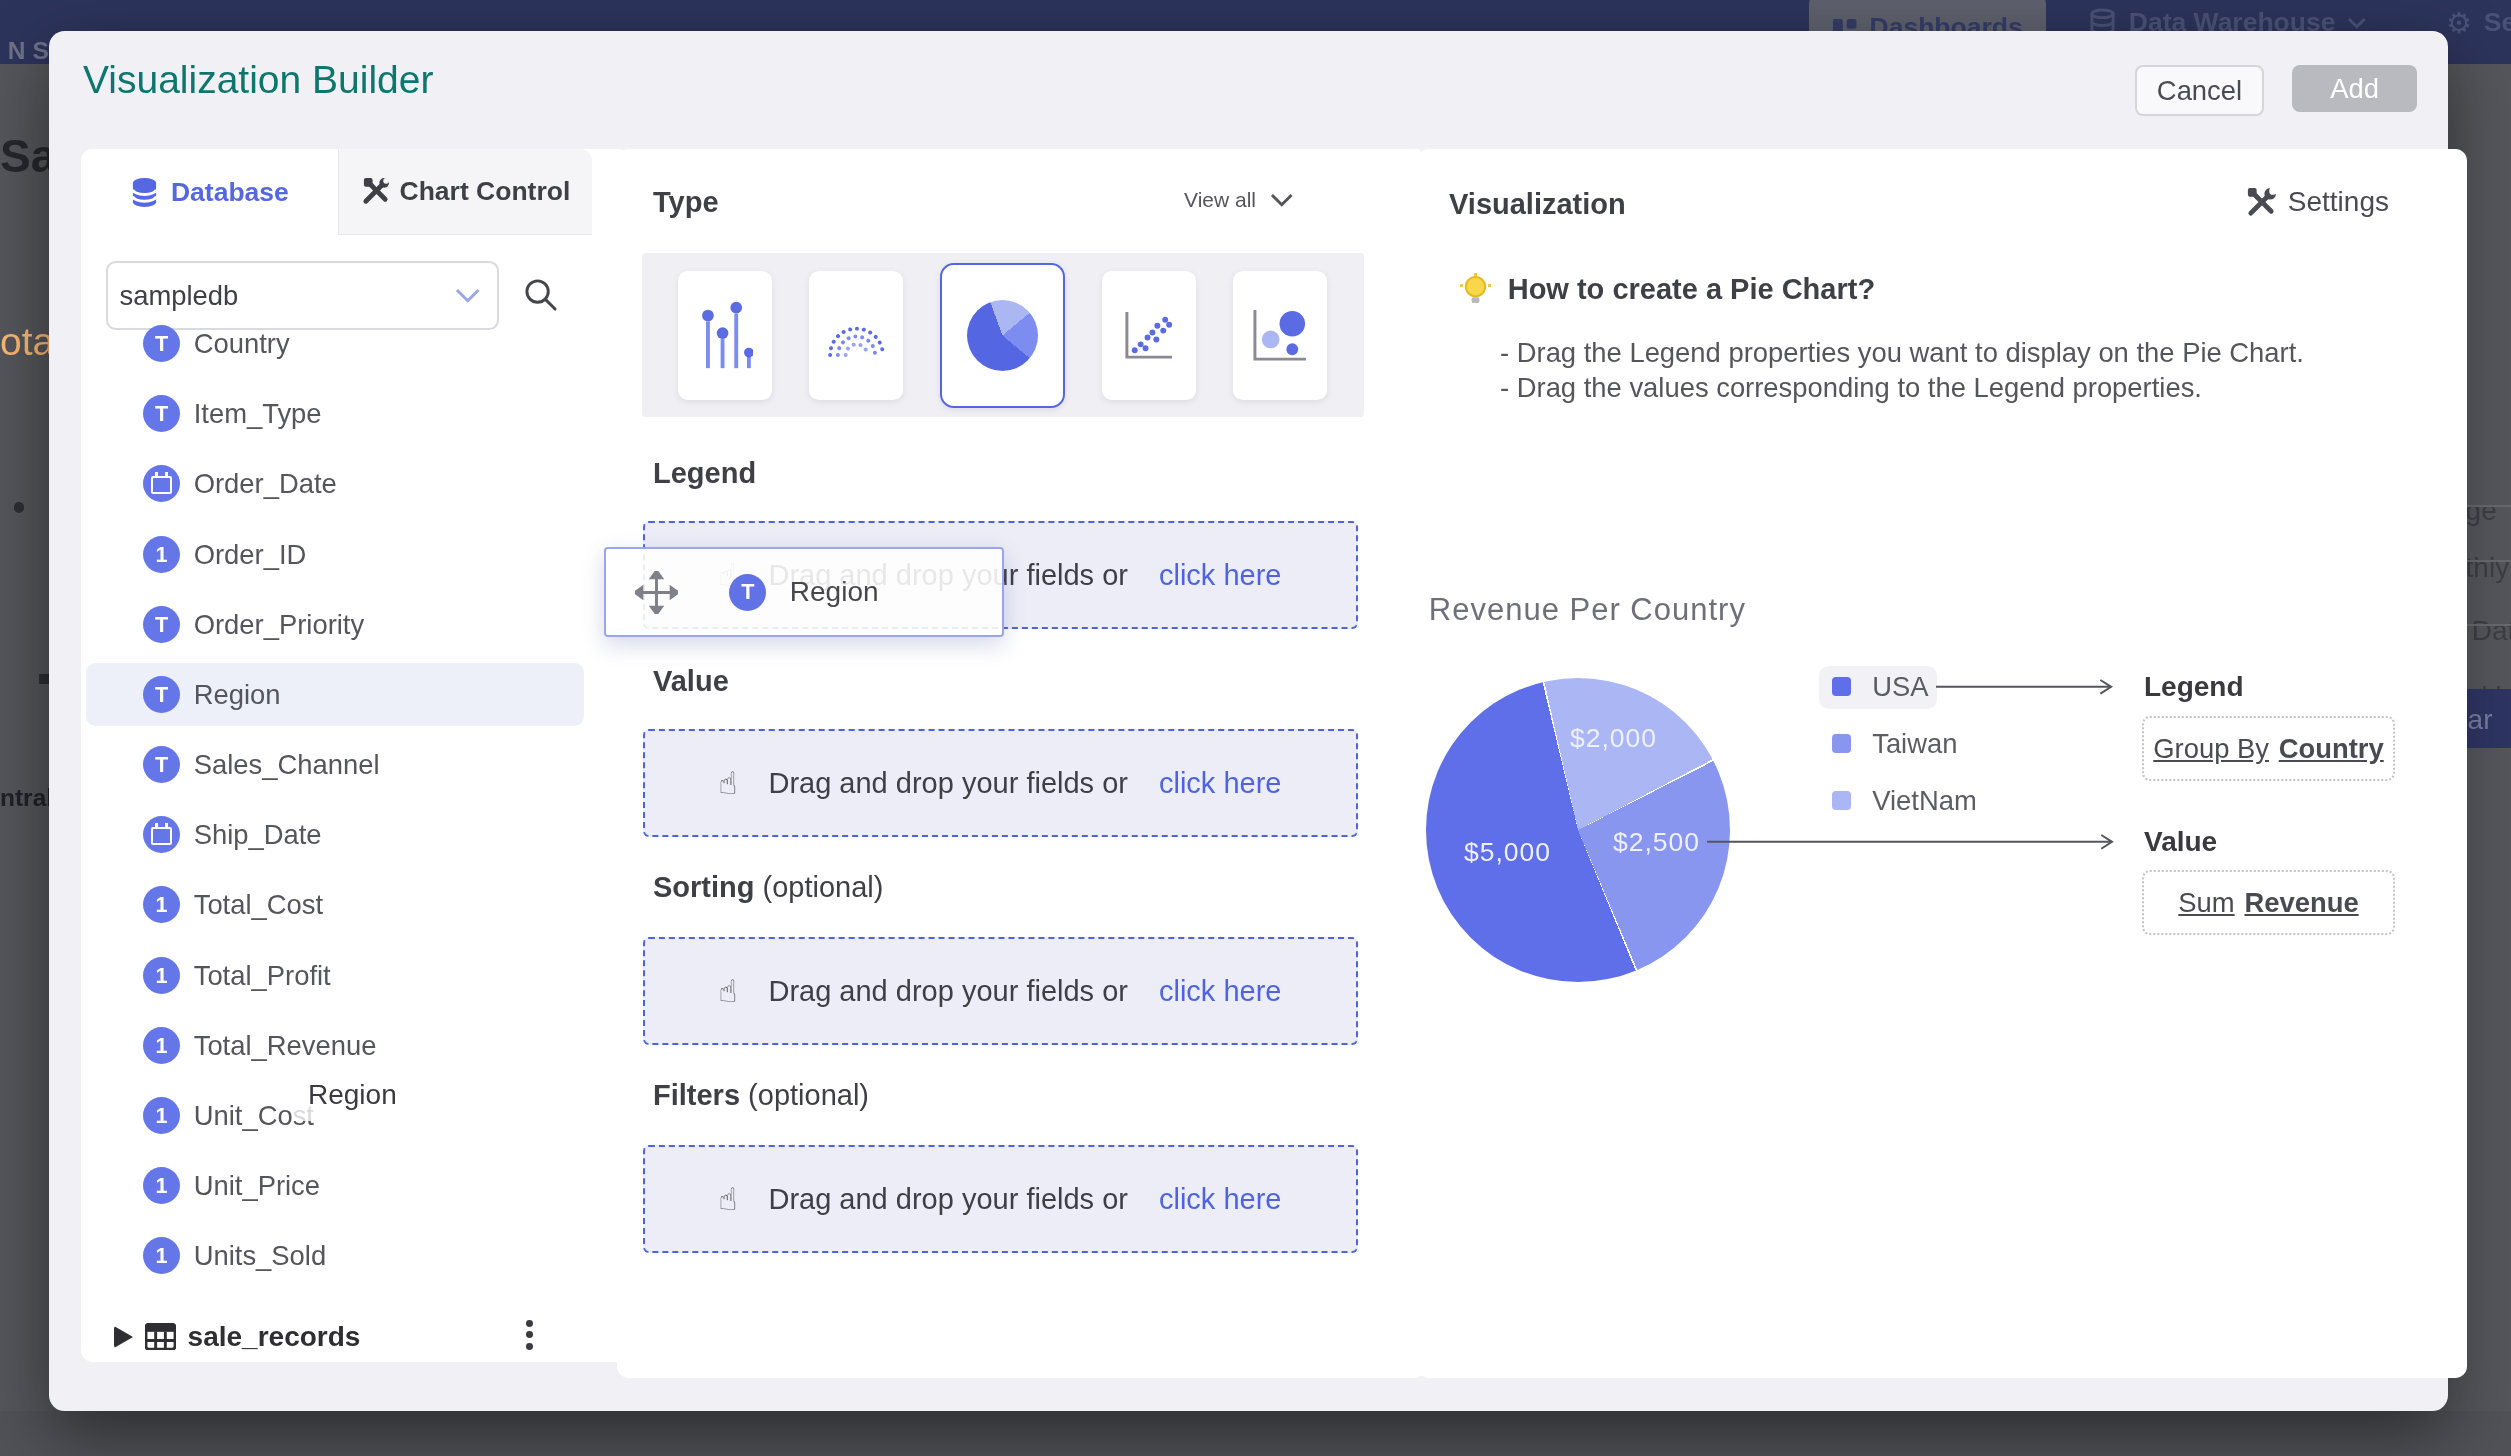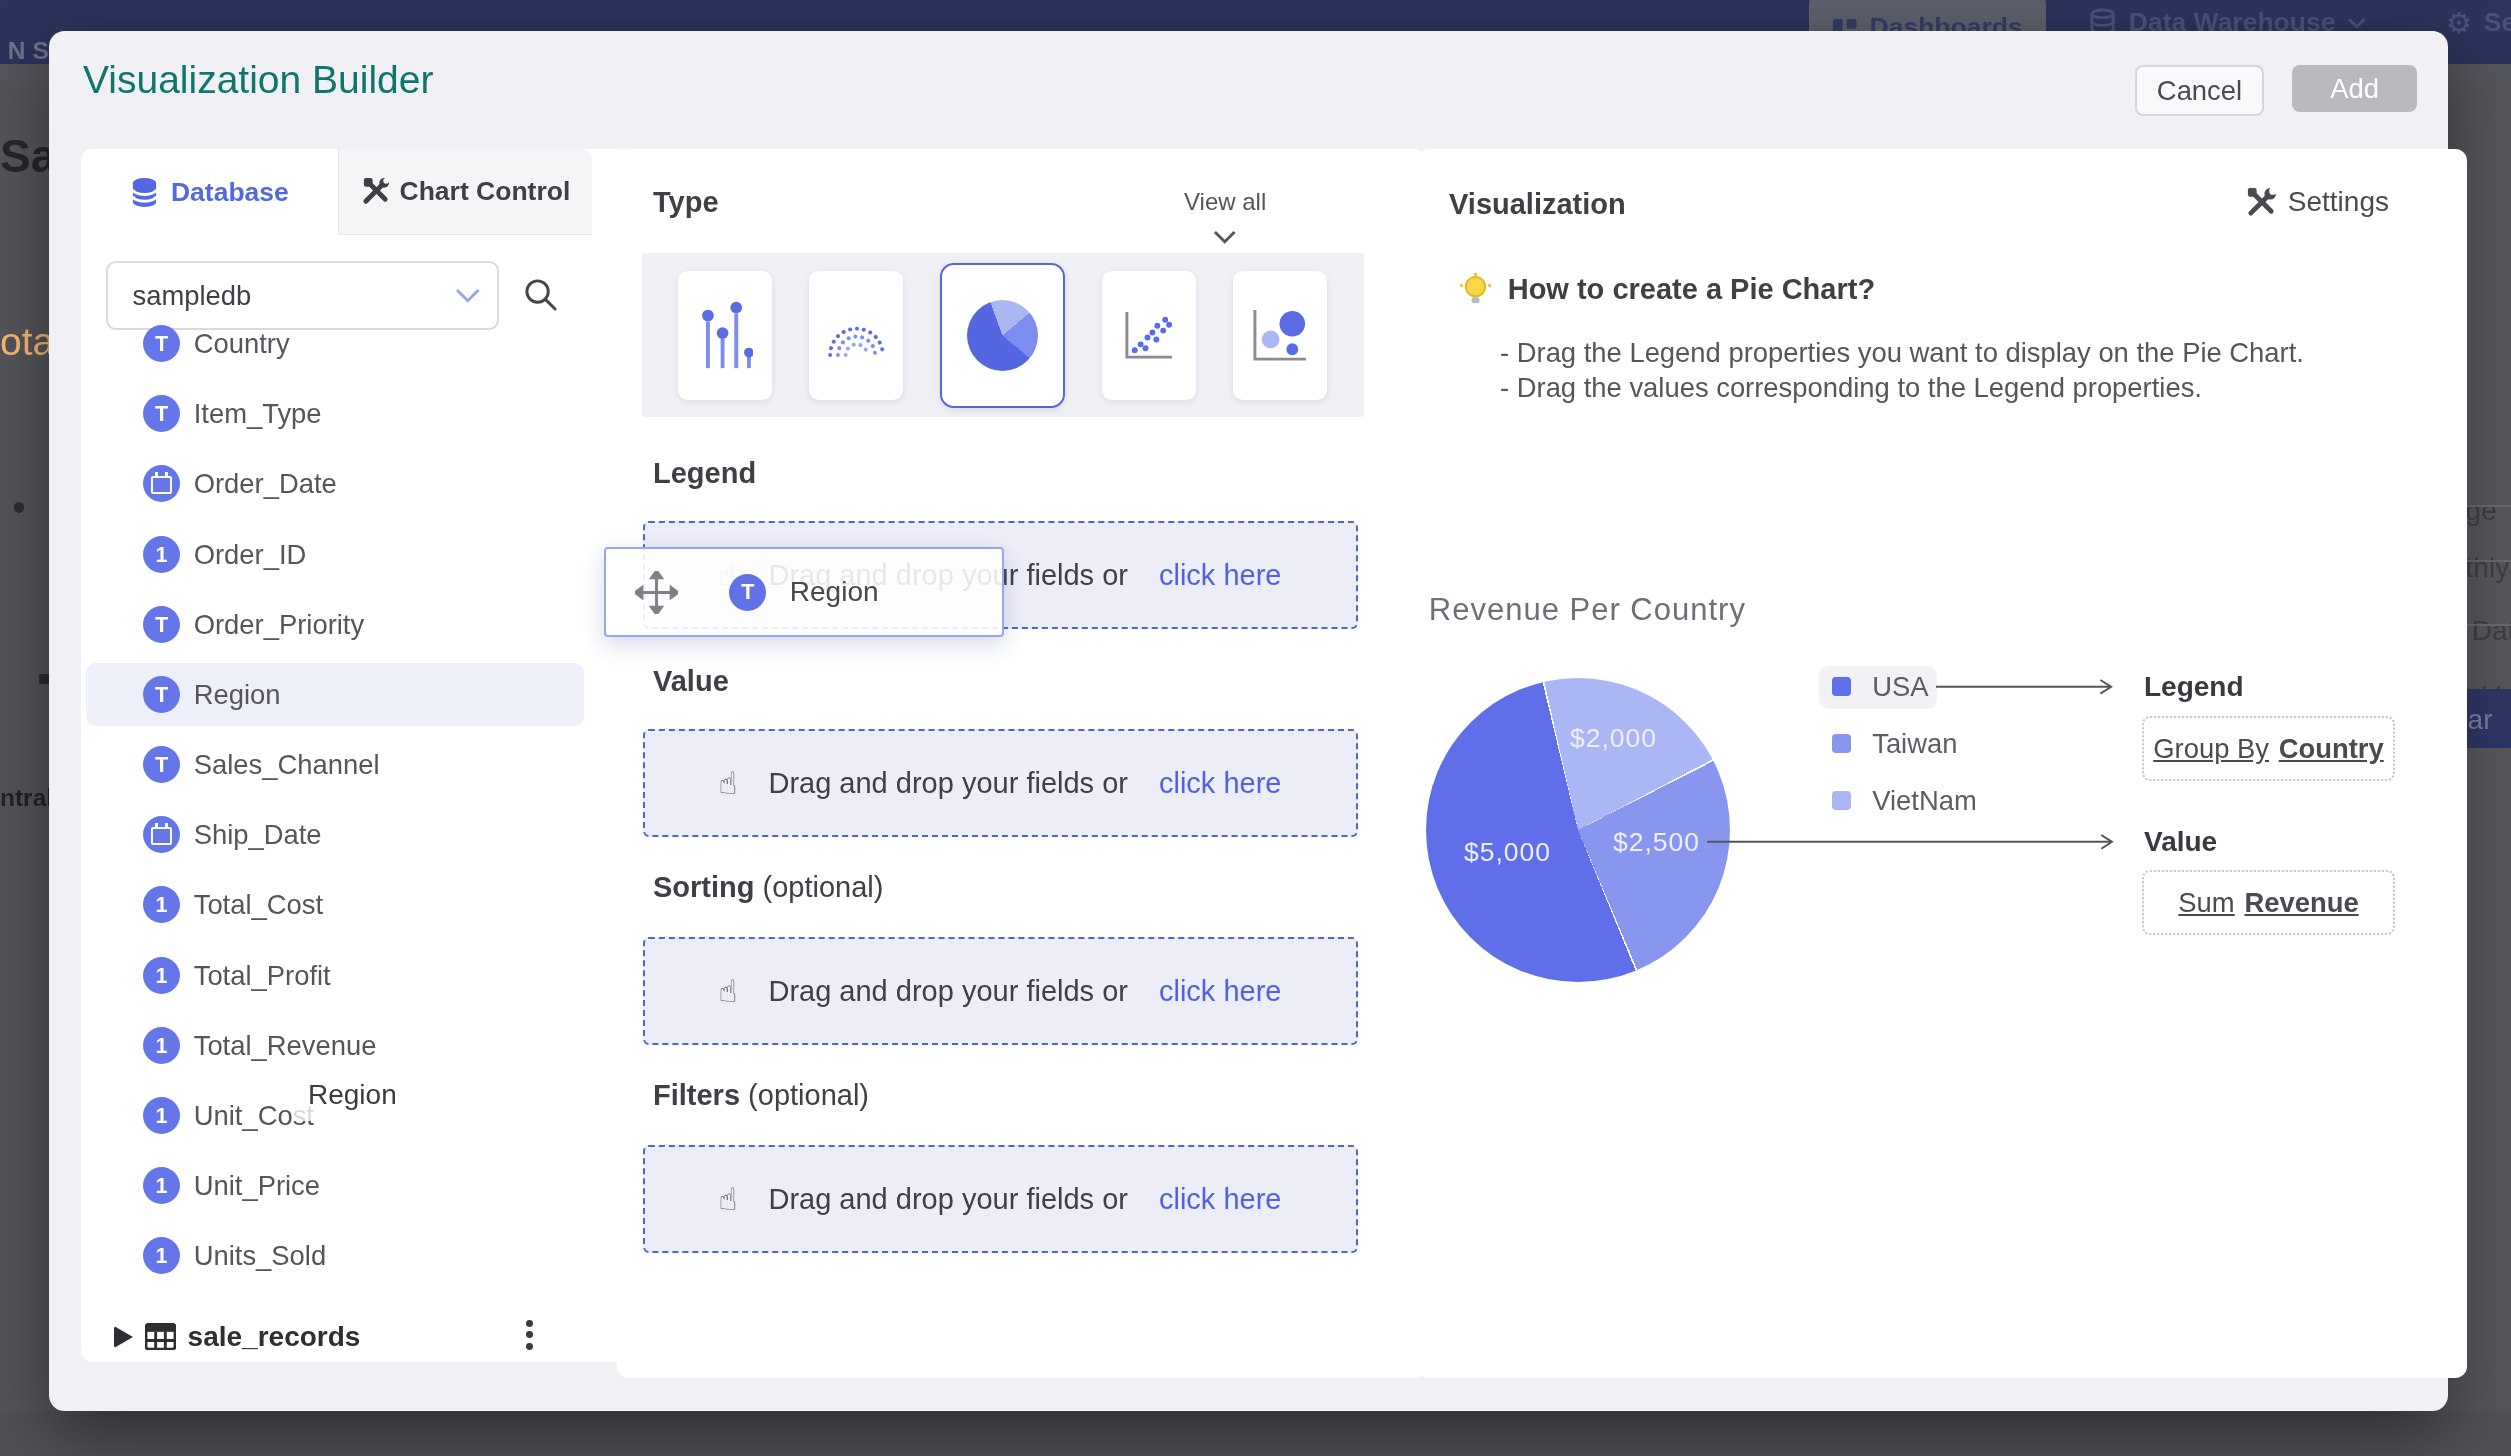--- a/index.html
+++ b/index.html
@@ -26,21 +26,21 @@
   #btn-cancel{left:2086px;top:34px;width:125px;height:47px;border:2px solid #d5d5dc;border-radius:7.8px;background:rgba(255,255,255,.55);color:#4a4a52;font-size:27.4px;display:flex;align-items:center;justify-content:center;}
   #btn-add{left:2243px;top:34px;width:125px;height:47px;border-radius:7.8px;background:#b9b9c0;color:#ffffff;font-size:27.4px;display:flex;align-items:center;justify-content:center;}
 
   .panel{background:#fff;border-radius:11.8px;padding-left:38px;}
 
   
   #left-panel{left:32px;top:118px;width:511px;height:1213px;overflow:hidden;}
   #tab-db{left:0;top:0;width:257px;height:86px;display:flex;align-items:center;justify-content:center;gap:11.8px;color:#5667e2;font-size:26.5px;font-weight:bold;background:#fff;}
   #tab-cc{left:257px;top:0;width:254px;height:86px;display:flex;align-items:center;justify-content:center;gap:9.8px;color:#3f3f46;font-size:26.5px;font-weight:bold;background:#f5f5f8;border-left:1px solid #e7e7ed;border-bottom:1px solid #e7e7ed;border-top-right-radius:11.8px;box-sizing:border-box;}
   #db-select{left:24.5px;top:112px;width:393px;height:69px;border:2px solid #d9d9e0;border-radius:9.8px;background:#fff;box-sizing:border-box;display:flex;align-items:center;}
-  #db-select-value{margin-left:25px;font-size:27.4px;color:#3f3f46;flex:1;}
+  #db-select-value{margin-left:12px;font-size:27.4px;color:#3f3f46;flex:1;}
   #db-select-chevron{margin-right:15.7px;}
   #search-btn{left:442px;top:128px;width:35px;height:35px;}
   #field-list{left:0;top:163px;width:511px;height:1010px;}
   .frow{position:absolute;left:0;width:511px;height:63px;display:flex;align-items:center;}
   .frow .hl{position:absolute;left:4.9px;top:0;width:498px;height:63px;background:#edeff9;border-radius:9.8px;}
   .ficon{position:relative;width:37px;height:37px;border-radius:50%;background:#6577e8;margin-left:62px;display:flex;align-items:center;justify-content:center;color:#fff;font-weight:bold;font-size:21.6px;flex:none;}
   .flabel{position:relative;margin-left:13.7px;font-size:27.4px;color:#55555c;}
   .cal{width:17.6px;height:14.7px;border:2px solid #fff;border-radius:2px;position:relative;margin-top:2.9px;}
   .cal::before{content:"";position:absolute;left:2px;top:-5.9px;width:2.9px;height:3.9px;background:#fff;}
   .cal::after{content:"";position:absolute;right:2px;top:-5.9px;width:2.9px;height:3.9px;background:#fff;}
@@ -49,21 +49,21 @@
   #table-row{left:0;top:1156px;width:511px;height:63px;display:flex;align-items:center;}
   #table-tri{width:0;height:0;border-left:19.6px solid #2e2e33;border-top:11.8px solid transparent;border-bottom:11.8px solid transparent;margin-left:33px;border-radius:2.9px;flex:none;}
   #table-grid{margin-left:11.8px;flex:none;}
   #table-label{margin-left:11.8px;font-size:28px;font-weight:bold;color:#2e2e33;}
   #table-kebab{position:absolute;left:445px;top:9.8px;width:7.8px;height:43px;}
   #table-kebab i{display:block;width:6.9px;height:6.9px;border-radius:50%;background:#3a3a40;margin:4.9px 0;}
 
   
   #mid-panel{left:568px;top:118px;width:771px;height:1229px;}
   #type-label{left:36px;top:37px;font-size:29px;font-weight:bold;color:#3f3f46;}
-  #view-all{left:567px;top:39px;display:flex;align-items:center;gap:13.7px;color:#55555c;font-size:24px;flex-direction:column;}
+  #view-all{left:567px;top:39px;display:flex;align-items:center;gap:13.7px;color:#55555c;font-size:21px;}
   #type-strip{left:24.5px;top:104px;width:722px;height:164px;background:#efeff4;border-radius:3.9px;display:flex;align-items:center;justify-content:space-evenly;}
   .tcard{width:94px;height:129px;background:#fff;border-radius:9.8px;box-shadow:0 2px 5.9px rgba(60,60,90,.10);display:flex;align-items:center;justify-content:center;}
   .tcard.sel{width:125px;height:145px;border:2.9px solid #5466e0;border-radius:13.7px;box-sizing:border-box;}
   .pie-ico{width:71px;height:71px;border-radius:50%;background:conic-gradient(from -20deg,#aab7f3 0 70deg,#7d8cf0 70deg 150deg,#5566e2 150deg 360deg);}
   .sec-label{font-size:29px;font-weight:bold;color:#3f3f46;}
   .sec-label .opt{font-weight:normal;}
   .dropzone{left:25.5px;width:715px;height:108px;border:2.9px dashed #4f63da;border-radius:5.9px;background:#ecedf6;box-sizing:border-box;display:flex;align-items:center;justify-content:center;gap:31px;}
   .dz-text{font-size:29px;color:#3f3f46;}
   .dz-link{font-size:29px;color:#4f63e0;}
   .dz-hand{font-size:31px;color:#55555c;font-family:"DejaVu Sans",sans-serif;}

